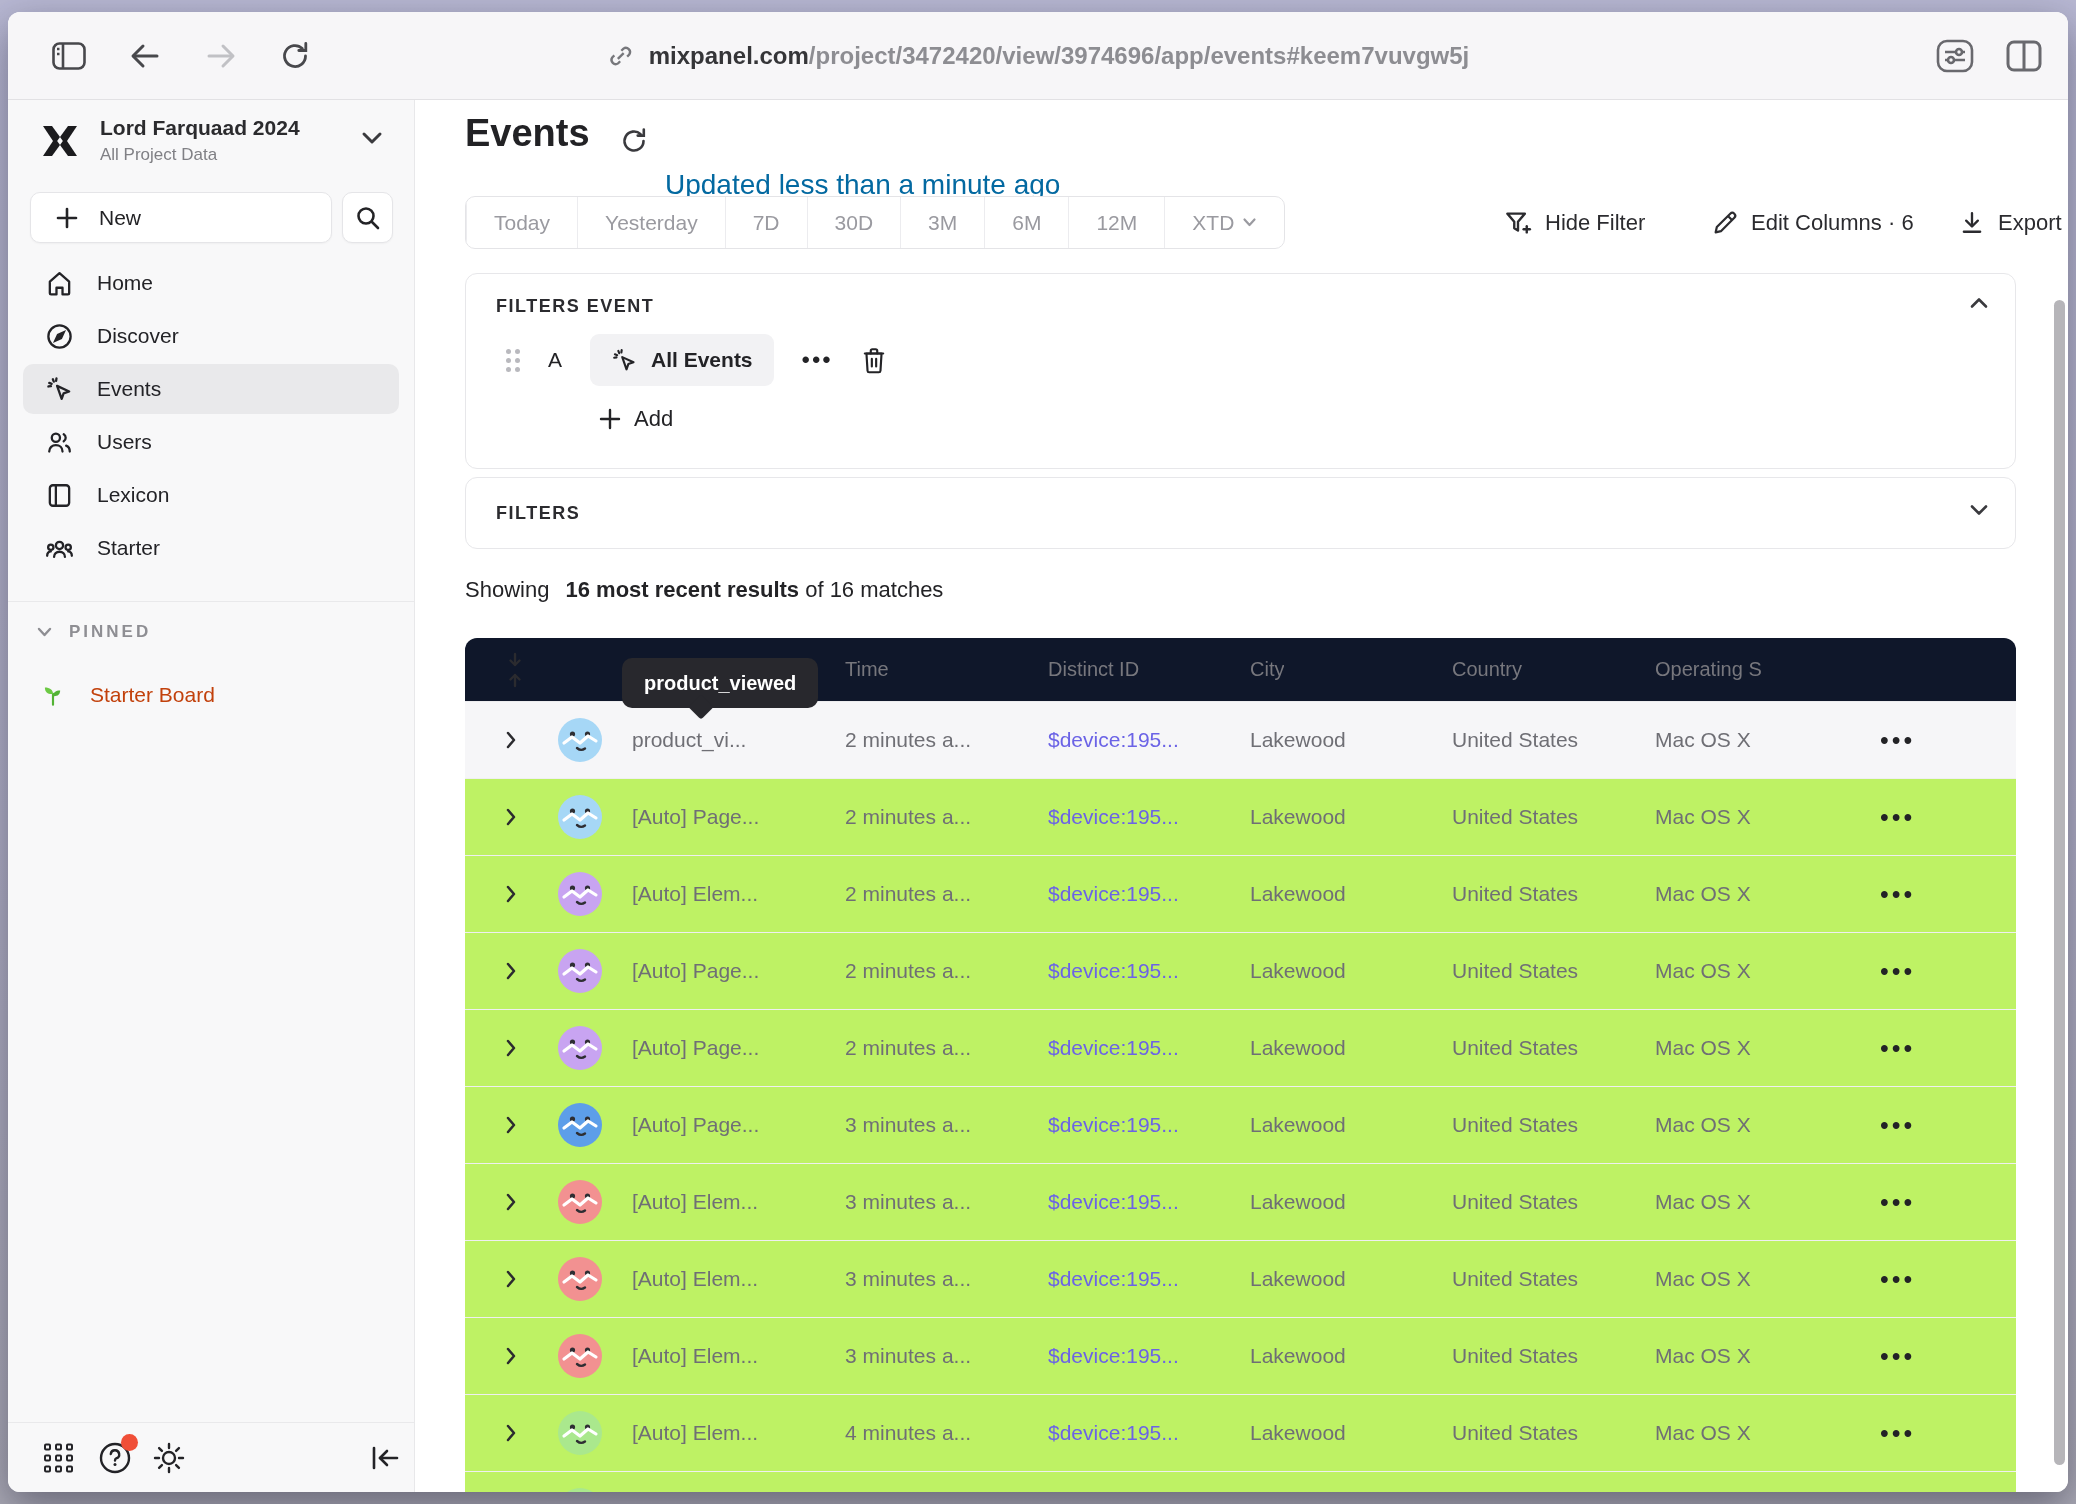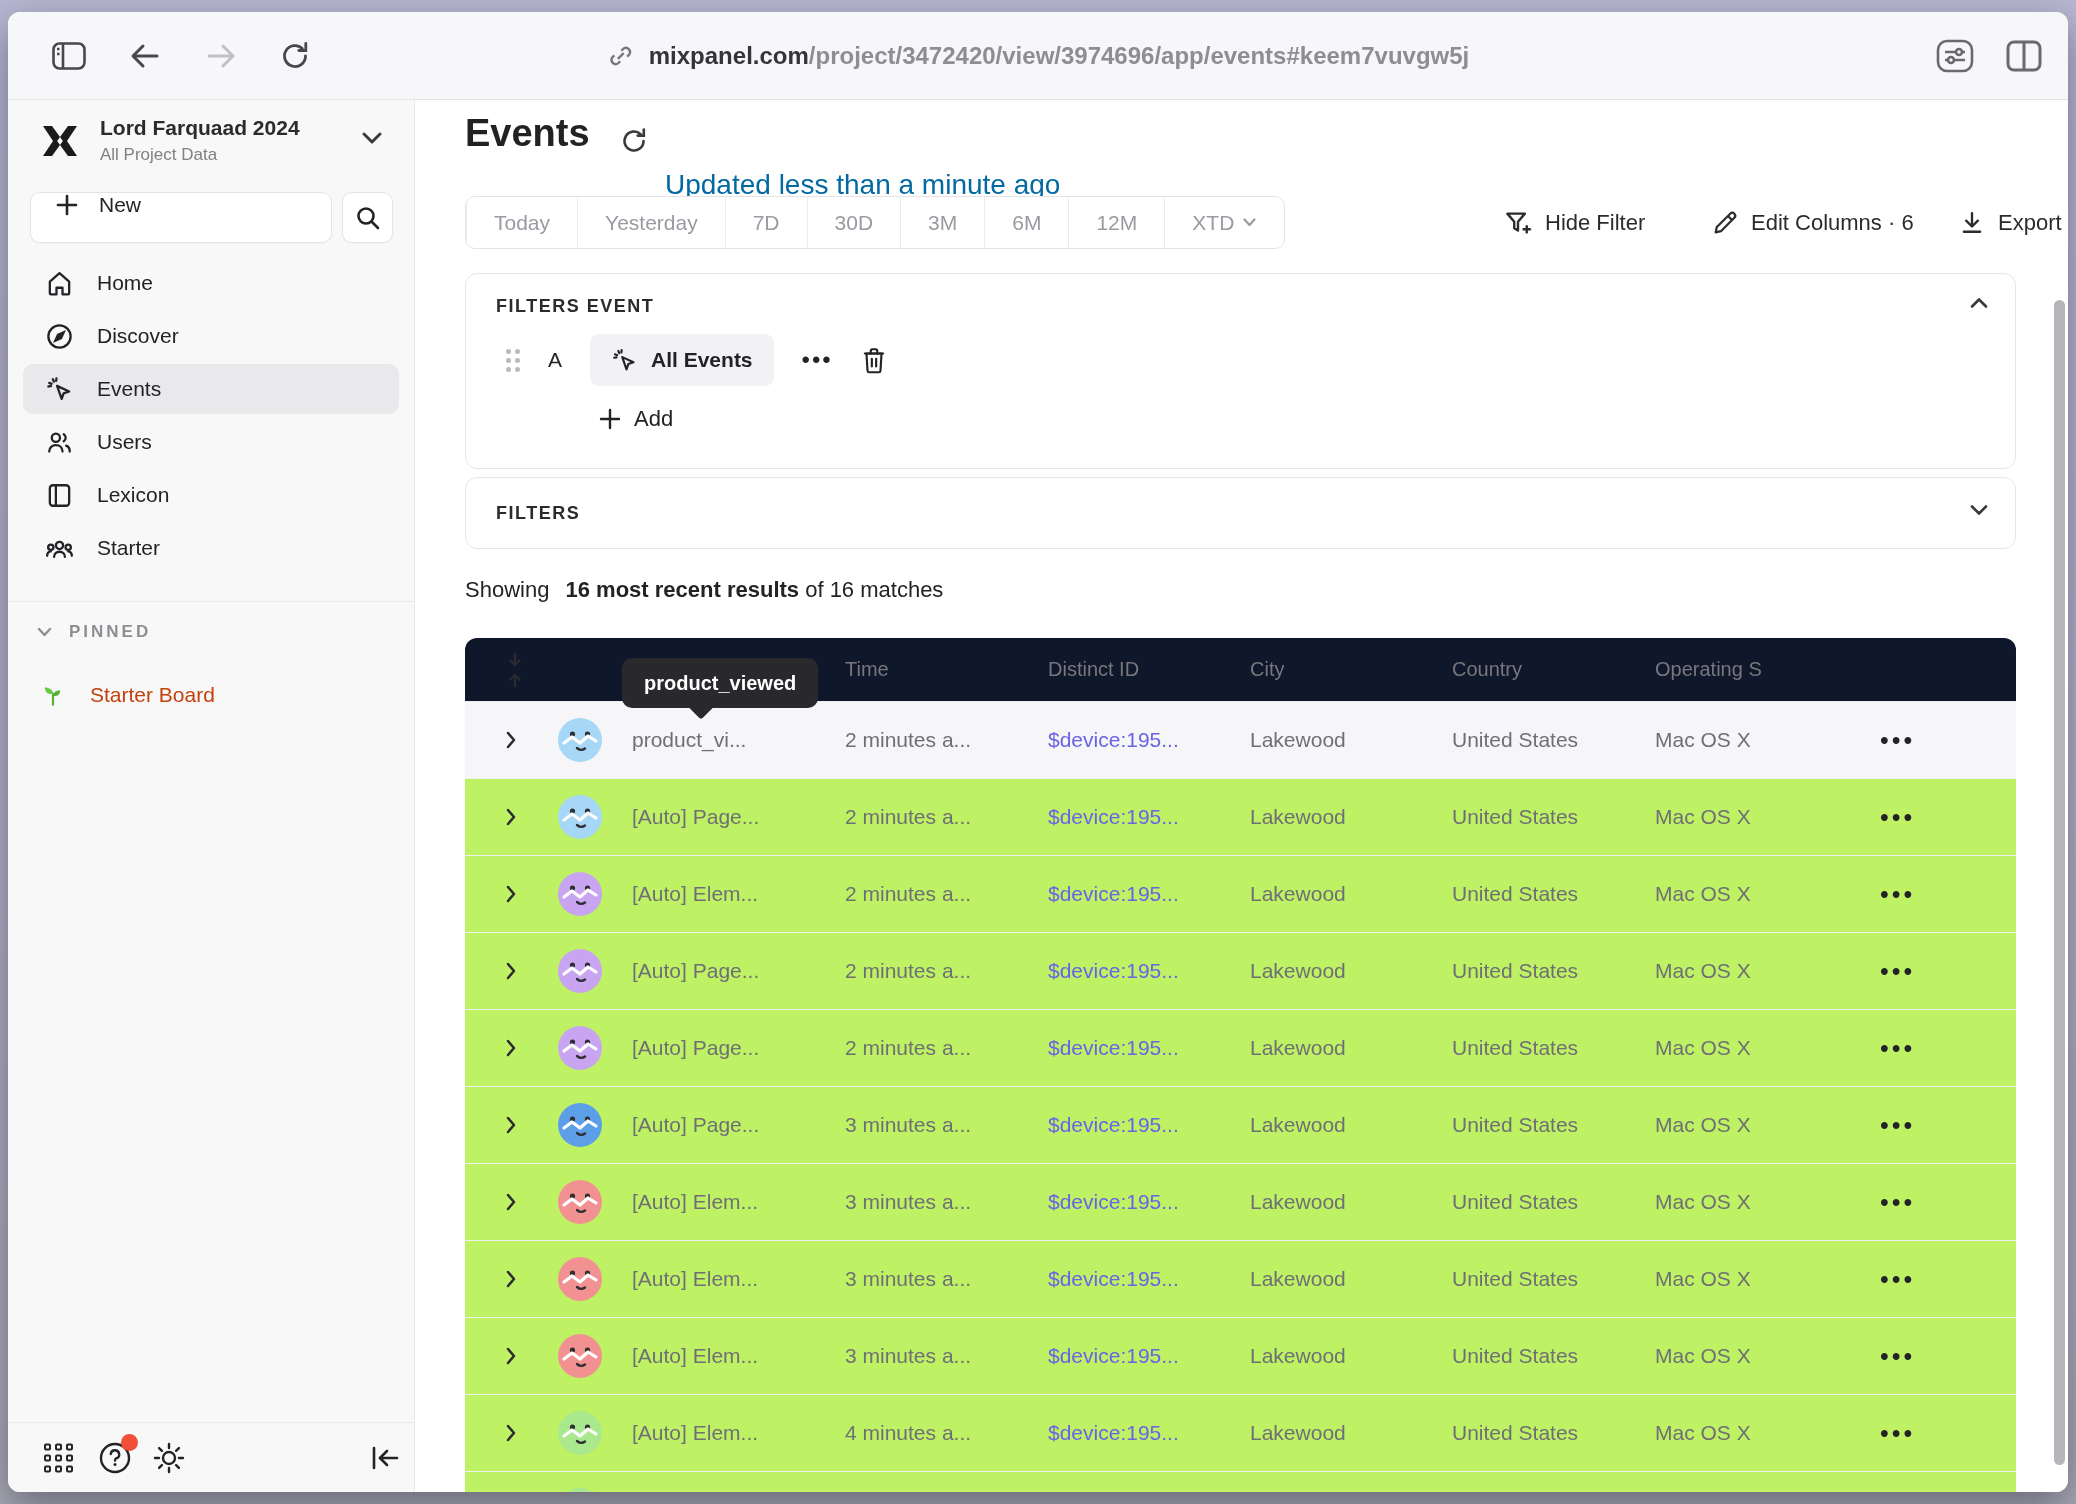--- a/index.html
+++ b/index.html
@@ -20,21 +20,21 @@
   .sidebar { position:relative; width:407px; height:100%; background:#f8f8f9; border-right:1px solid #e8e8ea; flex:none; }
   .main { position:relative; flex:1; background:#fff; }
 
   
   .project { position:absolute; left:0; top:16px; width:100%; height:56px; }
   .project .logo { position:absolute; left:32px; top:2px; }
   .project .pname { position:absolute; left:92px; top:0; font-size:21px; font-weight:bold; color:#2b2b2e; }
   .project .psub { position:absolute; left:92px; top:29px; font-size:17px; color:#808085; }
   .project .chev { position:absolute; right:30px; top:14px; color:#3a3a3e; }
   .newrow { position:absolute; left:22px; top:92px; width:363px; height:51px; display:flex; gap:10px; }
-  .btn-new { flex:1; background:#fff; border:1px solid #e5e5e8; border-radius:10px; display:flex; align-items:flex-start; gap:20px; padding:0 24px; font-size:21px; color:#232326; box-shadow:0 1px 2px rgba(0,0,0,.04); }
+  .btn-new { flex:1; background:#fff; border:1px solid #e5e5e8; border-radius:10px; display:flex; align-items:center; gap:20px; padding:0 24px; font-size:21px; color:#232326; box-shadow:0 1px 2px rgba(0,0,0,.04); }
   .btn-search { width:51px; height:51px; background:#fff; border:1px solid #e5e5e8; border-radius:10px; display:flex; align-items:center; justify-content:center; color:#232326; box-shadow:0 1px 2px rgba(0,0,0,.04); }
   .nav { position:absolute; left:0; top:155px; width:100%; }
   .nav-item { display:flex; align-items:center; height:50px; margin:3px 15px; padding:0 21px; border-radius:10px; gap:23px; font-size:21px; color:#232327; }
   .nav-item.active { background:#e9e9eb; }
   .nav-item .nicon { width:30px; display:flex; justify-content:center; color:#232327; }
   .sdivider { position:absolute; left:0; top:501px; width:100%; height:1px; background:#e9e9eb; }
   .pinned-h { position:absolute; left:28px; top:522px; display:flex; align-items:center; gap:16px; color:#8e8e93; font-size:17px; font-weight:bold; letter-spacing:3px; }
   .pinned-item { position:absolute; left:32px; top:582px; display:flex; align-items:center; gap:24px; font-size:21px; color:#c2410c; }
   .sbottom { position:absolute; left:0; bottom:0; width:100%; height:70px; border-top:1px solid #e9e9eb; }
   .sbottom .bicon { position:absolute; top:50%; transform:translateY(-50%); color:#232327; }

